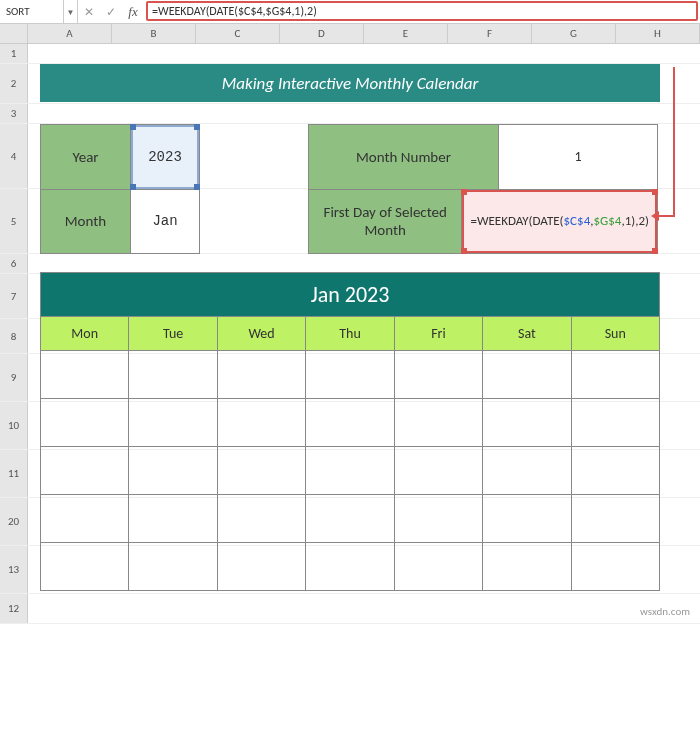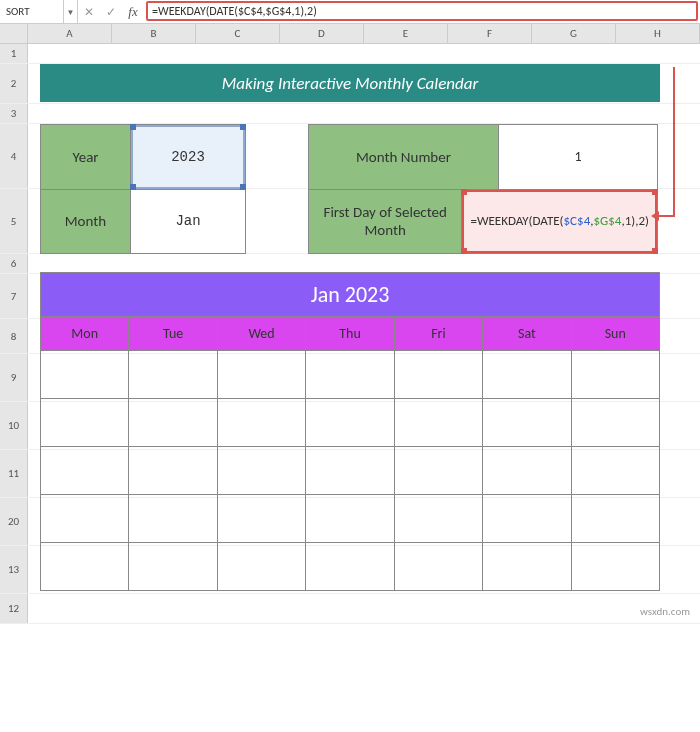--- a/index.html
+++ b/index.html
@@ -34,21 +34,21 @@
     .r9, .r10, .r11, .r12, .r13 { height: 48px; }
     .r14 { height: 30px; }
     
     .content { position: absolute; top: 0; left: 28px; right: 0; }
     
     
     .title-banner { position: absolute; top: 20px; left: 12px; width: 620px; height: 38px; background: #2a8a84; color: #fff; display: flex; align-items: center; justify-content: center; font-size: 17px; font-style: italic; font-weight: 500; }
     
     
     .ctrl-box { position: absolute; display: flex; border: 1px solid #888; }
-    .ctrl-left { top: 80px; left: 12px; width: 206px; height: 130px; flex-direction: column; }
+    .ctrl-left { top: 80px; left: 12px; width: 160px; height: 130px; flex-direction: column; }
     .ctrl-right { top: 80px; left: 280px; width: 350px; height: 130px; flex-direction: column; }
     .ctrl-row { display: flex; flex: 1; }
     .ctrl-label { background: #8fc082; display: flex; align-items: center; justify-content: center; font-size: 15px; border-right: 1px solid #888; }
     .ctrl-value { background: #fff; display: flex; align-items: center; justify-content: center; font-size: 14px; }
     .ctrl-left .ctrl-label { width: 90px; }
     .ctrl-left .ctrl-value { flex: 1; font-family: Liberation Mono, monospace; }
     .ctrl-right .ctrl-label { width: 190px; text-align: center; padding: 0 8px; }
     .ctrl-right .ctrl-value { flex: 1; }
     .ctrl-row + .ctrl-row { border-top: 1px solid #888; }
     
@@ -59,22 +59,22 @@
     .sel-tr { top: -3px; right: -3px; }
     .sel-bl { bottom: -3px; left: -3px; }
     .sel-br { bottom: -3px; right: -3px; }
     
     
     .edit-cell { background: #fce8e8; border: 2px solid #d9534f !important; position: relative; padding: 0 6px; font-size: 13px; text-align: left !important; justify-content: flex-start !important; line-height: 1.3; }
     .edit-handle { position: absolute; width: 6px; height: 6px; background: #d9534f; }
     
     
     .calendar { position: absolute; top: 228px; left: 12px; width: 620px; border: 1px solid #888; }
-    .cal-title { height: 43px; background: #8b5cf6; color: #fff; display: flex; align-items: center; justify-content: center; font-size: 22px; }
-    .cal-head { display: flex; height: 34px; background: #d946ef; border-top: 1px solid #888; }
+    .cal-title { height: 43px; background: #0f766e; color: #fff; display: flex; align-items: center; justify-content: center; font-size: 22px; }
+    .cal-head { display: flex; height: 34px; background: #bef264; border-top: 1px solid #888; }
     .cal-head > div { flex: 1; display: flex; align-items: center; justify-content: center; font-size: 14px; border-right: 1px solid #888; }
     .cal-head > div:last-child { border-right: none; }
     .cal-body-row { display: flex; height: 48px; border-top: 1px solid #888; }
     .cal-body-row > div { flex: 1; border-right: 1px solid #888; }
     .cal-body-row > div:last-child { border-right: none; }
     
     
     .arrow-v { position: absolute; top: 23px; right: 25px; width: 2px; height: 148px; background: #d9534f; }
     .arrow-h { position: absolute; top: 171px; right: 25px; width: 18px; height: 2px; background: #d9534f; }
     .arrow-head { position: absolute; top: 167px; right: 41px; width: 0; height: 0; border-top: 5px solid transparent; border-bottom: 5px solid transparent; border-right: 8px solid #d9534f; }

